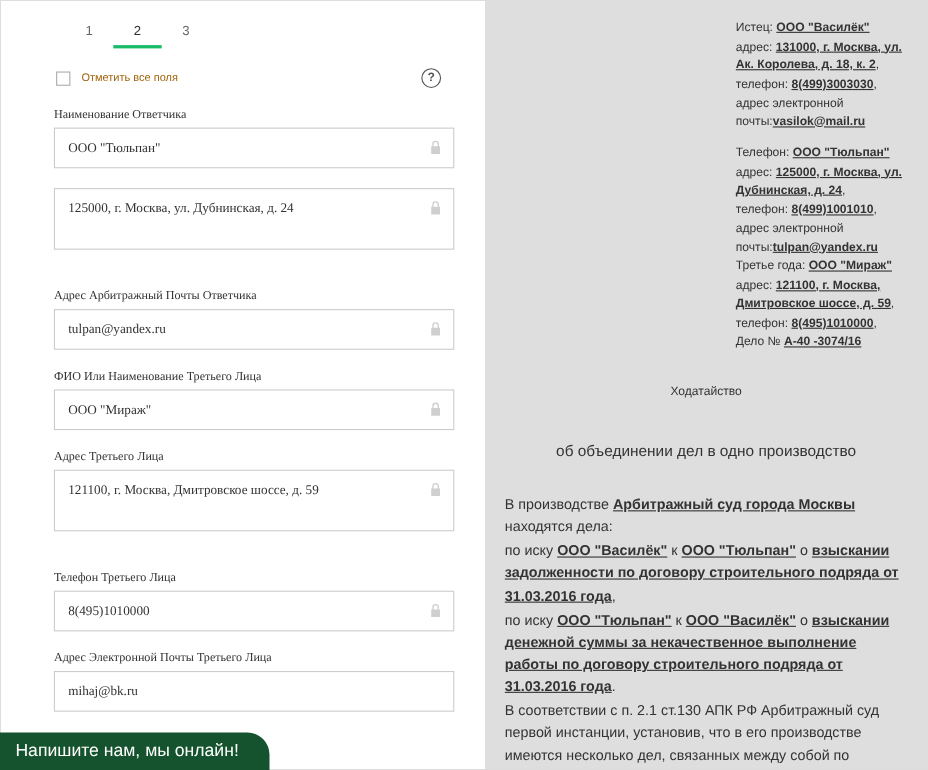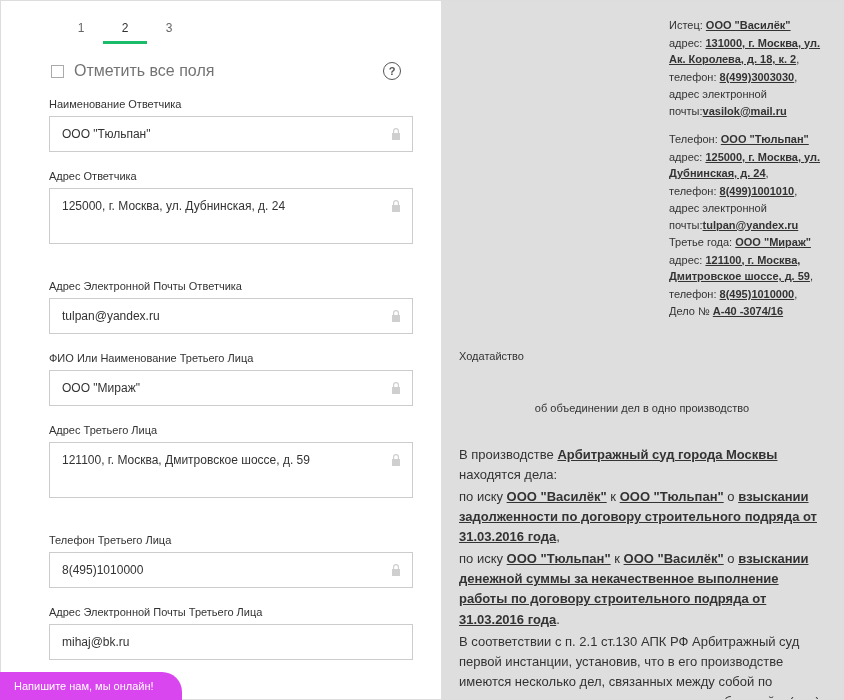--- a/index.html
+++ b/index.html
@@ -68,40 +68,41 @@
     gap: 10px;
   }
   .checkbox {
     width: 13px;
     height: 13px;
     border: 1px solid #aaa;
     background: #fff;
     cursor: pointer;
   }
   .mark-all-label {
-    font-size: 16px;
-    color: #737373;
+    font-size: 10px;
+    color: #a16207;
   }
   .help-icon {
     width: 18px;
     height: 18px;
     border: 1.5px solid #555;
     border-radius: 50%;
     display: flex;
     align-items: center;
     justify-content: center;
     font-size: 11px;
     font-weight: bold;
     color: #555;
     cursor: pointer;
     margin-right: 12px;
   }
   
   .form-group {
     margin-bottom: 18px;
+    font-family: Liberation Serif, serif;
   }
   .form-group.tall {
     margin-bottom: 36px;
   }
   .form-label {
     font-size: 11px;
     color: #333;
     margin-bottom: 6px;
     display: block;
   }
@@ -140,42 +141,43 @@
   .lock-icon svg { display: block; }
   
   .doc-header {
     text-align: left;
     margin-left: 210px;
     margin-bottom: 28px;
   }
   .doc-header div { margin-bottom: 1px; }
   .u { text-decoration: underline; font-weight: bold; }
   .doc-title {
+    text-align: center;
     margin: 24px 0 6px;
     font-size: 11px;
   }
   .doc-subtitle {
     text-align: center;
     margin-bottom: 28px;
-    font-size: 11px;
+    font-size: 14px;
     margin-top: 36px;
   }
   .doc-body p {
     margin-bottom: 2px;
     font-size: 13px;
     line-height: 1.55;
   }
   
   .chat-widget {
     position: absolute;
     left: 0;
     bottom: 0;
-    background: #d946ef;
+    background: #14532d;
     color: #fff;
-    font-size: 11px;
+    font-size: 16px;
     padding: 8px 28px 8px 14px;
     border-top-right-radius: 20px;
     cursor: pointer;
     z-index: 10;
   }
 </style>
 </head>
 <body>
 
 <div class="container">
@@ -201,32 +203,31 @@
           <div class="input-wrap">
             <input class="input-field" value="ООО &quot;Тюльпан&quot;" style="">
             <span class="lock-icon">
               <svg width="12" height="14" viewBox="0 0 12 14">
                 <path fill="#888" d="M9 6V4a3 3 0 0 0-6 0v2H2v7h8V6H9zM4.2 4a1.8 1.8 0 1 1 3.6 0v2H4.2V4z"></path>
               </svg>
             </span>
           </div>
         </div>
         <div class="form-group tall">
-          <label class="form-label">Адрес Ответчика</label>
           <div class="input-wrap tall">
             <input class="input-field" value="125000, г. Москва, ул. Дубнинская, д. 24" style="">
             <span class="lock-icon">
               <svg width="12" height="14" viewBox="0 0 12 14">
                 <path fill="#888" d="M9 6V4a3 3 0 0 0-6 0v2H2v7h8V6H9zM4.2 4a1.8 1.8 0 1 1 3.6 0v2H4.2V4z"></path>
               </svg>
             </span>
           </div>
         </div>
         <div class="form-group">
-          <label class="form-label">Адрес Электронной Почты Ответчика</label>
+          <label class="form-label">Адрес Арбитражный Почты Ответчика</label>
           <div class="input-wrap">
             <input class="input-field" value="tulpan@yandex.ru" style="">
             <span class="lock-icon">
               <svg width="12" height="14" viewBox="0 0 12 14">
                 <path fill="#888" d="M9 6V4a3 3 0 0 0-6 0v2H2v7h8V6H9zM4.2 4a1.8 1.8 0 1 1 3.6 0v2H4.2V4z"></path>
               </svg>
             </span>
           </div>
         </div>
         <div class="form-group">

